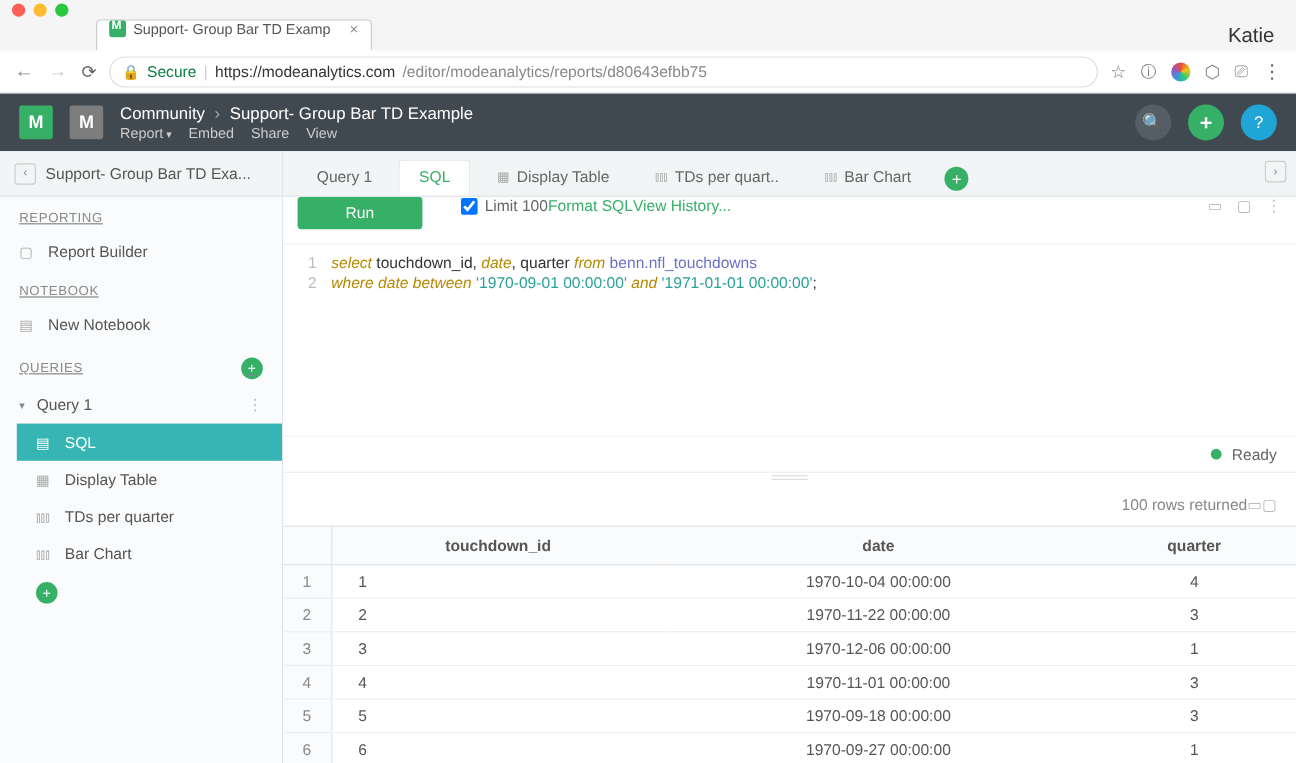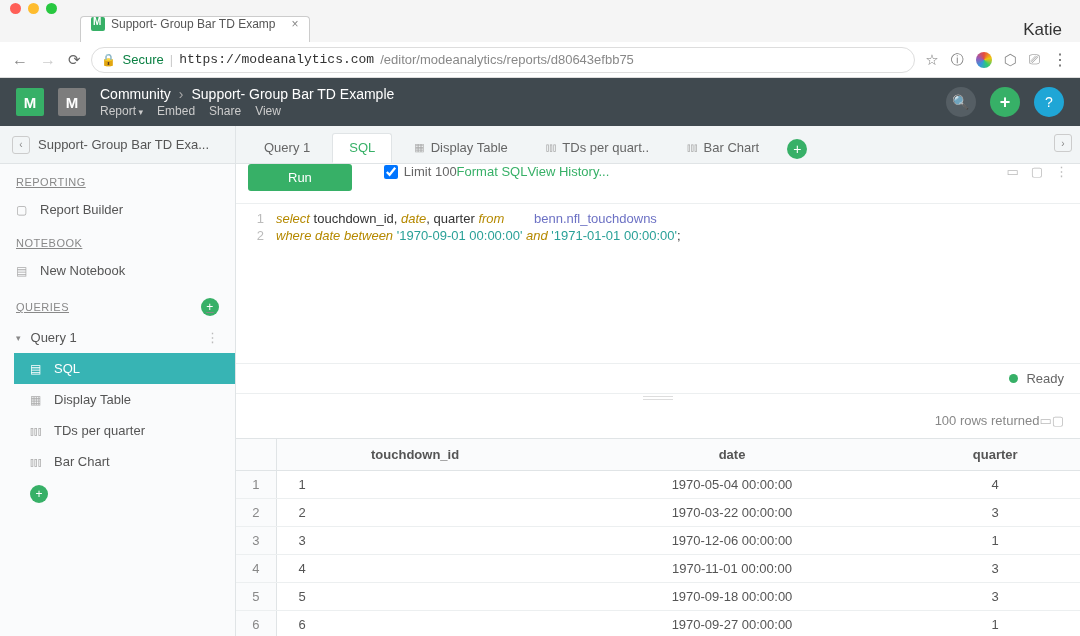--- a/index.html
+++ b/index.html
@@ -22,21 +22,21 @@
 
 
 .addr-bar { height: 36px; border-bottom: 1px solid #ddd; display: flex; align-items: center; padding: 0 12px; gap: 10px; background: #fff; }
 .nav-btn { width: 18px; color: #888; font-size: 16px; }
 .nav-btn.disabled { color: #ccc; }
 .reload { font-size: 15px; color: #666; }
 .url-box { flex: 1; display: flex; align-items: center; border: 1px solid #ddd; border-radius: 14px; height: 26px; padding: 0 10px; gap: 6px; }
 .lock { color: #0b8043; font-size: 12px; }
 .secure { color: #0b8043; font-size: 13px; }
 .url-sep { color: #ccc; }
-.url-host { color: #333; font-family: Liberation Mono, monospace; }
+.url-host { color: #333; }
 .url-path { color: #888; }
 .addr-actions { display: flex; align-items: center; gap: 12px; color: #777; }
 .star { font-size: 15px; }
 .ext-icon { width: 16px; height: 16px; }
 .rainbow { background: conic-gradient(#e74c3c,#f1c40f,#2ecc71,#3498db,#9b59b6,#e74c3c); border-radius:50%; }
 .dropbox { color:#888; font-size:15px;}
 .camera { color:#888; font-size:14px;}
 .dots { font-size:16px; color:#666;}
 
 
@@ -87,21 +87,21 @@
 .tb-link { color: #37b067; font-size: 13px; cursor:pointer; }
 .tb-right { margin-left:auto;display:flex;gap:12px;color:#bbb;}
 
 
 .editor { background: #fff; font-family: Menlo, Monaco, Consolas, monospace; font-size: 13px; padding: 6px 0; height: 160px; border-bottom: 1px solid #eceff0; }
 .ed-line { display: flex; padding: 1px 0; }
 .gutter { width: 40px; text-align: right; padding-right: 12px; color: #bbb; }
 .code { white-space: pre; }
 .kw { color: #b58900; font-style: italic; }
 .str { color: #2aa198; }
-.ident { color: #6c71c4; margin-left: 26px; }
+.ident { color: #6c71c4; }
 .plain { color: #333; }
 
 
 .status { height: 30px; display: flex; align-items: center; justify-content: flex-end; padding: 0 16px; gap: 8px; font-size: 13px; color: #666; border-bottom: 1px solid #eceff0; }
 .status-dot { width: 9px; height: 9px; border-radius: 50%; background: #37b067; }
 
 
 .drag { height: 8px; display:flex;align-items:center;justify-content:center;}
 .drag-grip { width: 30px; height: 4px; border-top:1px solid #ddd;border-bottom:1px solid #ddd;}
 
@@ -314,27 +314,27 @@
           <th class="rownum-h"></th>
           <th>touchdown_id</th>
           <th>date</th>
           <th>quarter</th>
         </tr>
       </thead>
       <tbody id="tbody">
           <tr>
             <td class="rownum">1</td>
             <td class="left">1</td>
-            <td>1970-05-04 00:00:00</td>
+            <td>1970-10-04 00:00:00</td>
             <td>4</td>
           </tr>
           <tr>
             <td class="rownum">2</td>
             <td class="left">2</td>
-            <td>1970-03-22 00:00:00</td>
+            <td>1970-11-22 00:00:00</td>
             <td>3</td>
           </tr>
           <tr>
             <td class="rownum">3</td>
             <td class="left">3</td>
             <td>1970-12-06 00:00:00</td>
             <td>1</td>
           </tr>
           <tr>
             <td class="rownum">4</td>

